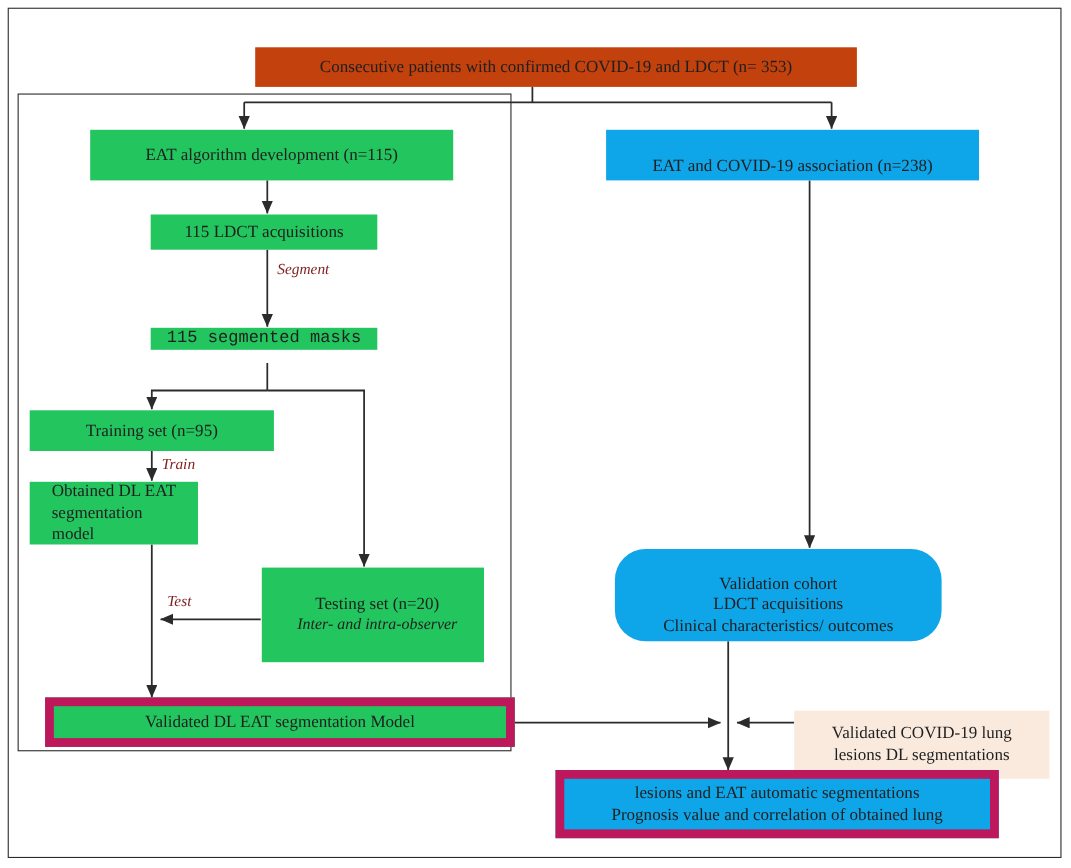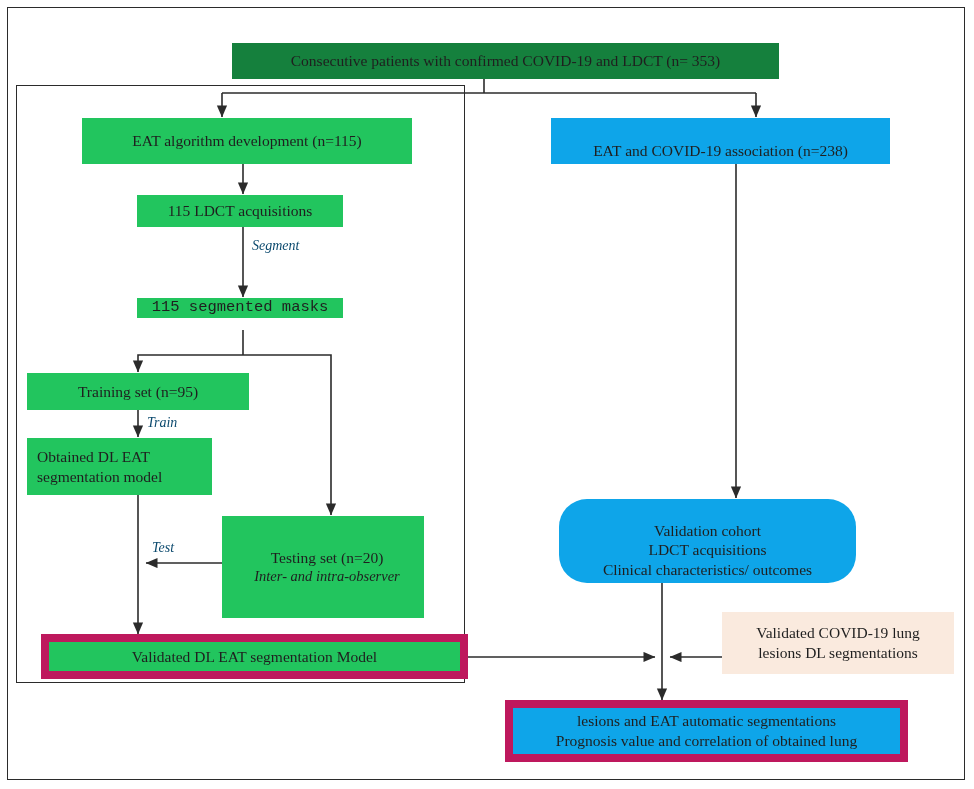--- a/index.html
+++ b/index.html
@@ -20,29 +20,29 @@
   .svg-layer{position:absolute;left:0;top:0;width:974px;height:789px;pointer-events:none;}
 
   .node{
     position:absolute;box-sizing:border-box;
     display:flex;align-items:center;justify-content:center;
     text-align:center;line-height:1.28;
     font-size:15.5px;color:#1f1f1f;
     padding:3px 8px;
   }
   .node span{display:block;width:100%;}
-  .n-gray{background:#15803d;}
+  .n-gray{background:#c2410c;}
   .n-blue{background:#22c55e;}
   .n-orange{background:#0ea5e9;align-items:flex-end;}
-  .n-peach{background:#faeade;}
+  .n-peach{background:#faeade;margin-top:34px;}
   .bordered{border:8px solid #be185d;}
   .align-left{justify-content:flex-start;text-align:left;}
 
   .edge-label{
-    position:absolute;font-style:italic;font-size:14px;color:#0c4a6e;
+    position:absolute;font-style:italic;font-size:14px;color:#7f1d1d;
     white-space:nowrap;
   }
   .sub-italic{font-style:italic;font-size:14.5px;display:block;line-height:1.2;}
   .line1{display:block;}
 </style>
 </head>
 <body>
 
 <div id="canvas">
 
@@ -112,32 +112,32 @@
   </div>
 
   <div class="node n-blue" style="left:27px;top:373px;width:222px;height:37px;">
     <span>Training set (n=95)</span>
   </div>
 
   <div class="edge-label" style="left:147px;top:415px;">
     <span>Train</span>
   </div>
 
-  <div class="node n-blue align-left" style="left:27px;top:438px;width:185px;height:57px;padding-left:10px;">
+  <div class="node n-blue align-left" style="left:27px;top:438px;width:153px;height:57px;padding-left:20px;">
     <span>
       <span class="line1">Obtained DL EAT</span>
       <span class="line1">segmentation model</span>
     </span>
   </div>
 
   <div class="edge-label" style="left:152px;top:540px;">
     <span>Test</span>
   </div>
 
-  <div class="node n-blue" style="left:222px;top:516px;width:202px;height:102px;padding-left:16px;">
+  <div class="node n-blue" style="left:238px;top:516px;width:202px;height:86px;padding-left:16px;">
     <span>
       <span class="line1">Testing set (n=20)</span>
       <span class="sub-italic">Inter- and intra-observer</span>
     </span>
   </div>
 
   <div class="node n-blue bordered" style="left:41px;top:634px;width:427px;height:45px;">
     <span>Validated DL EAT segmentation Model</span>
   </div>
 

